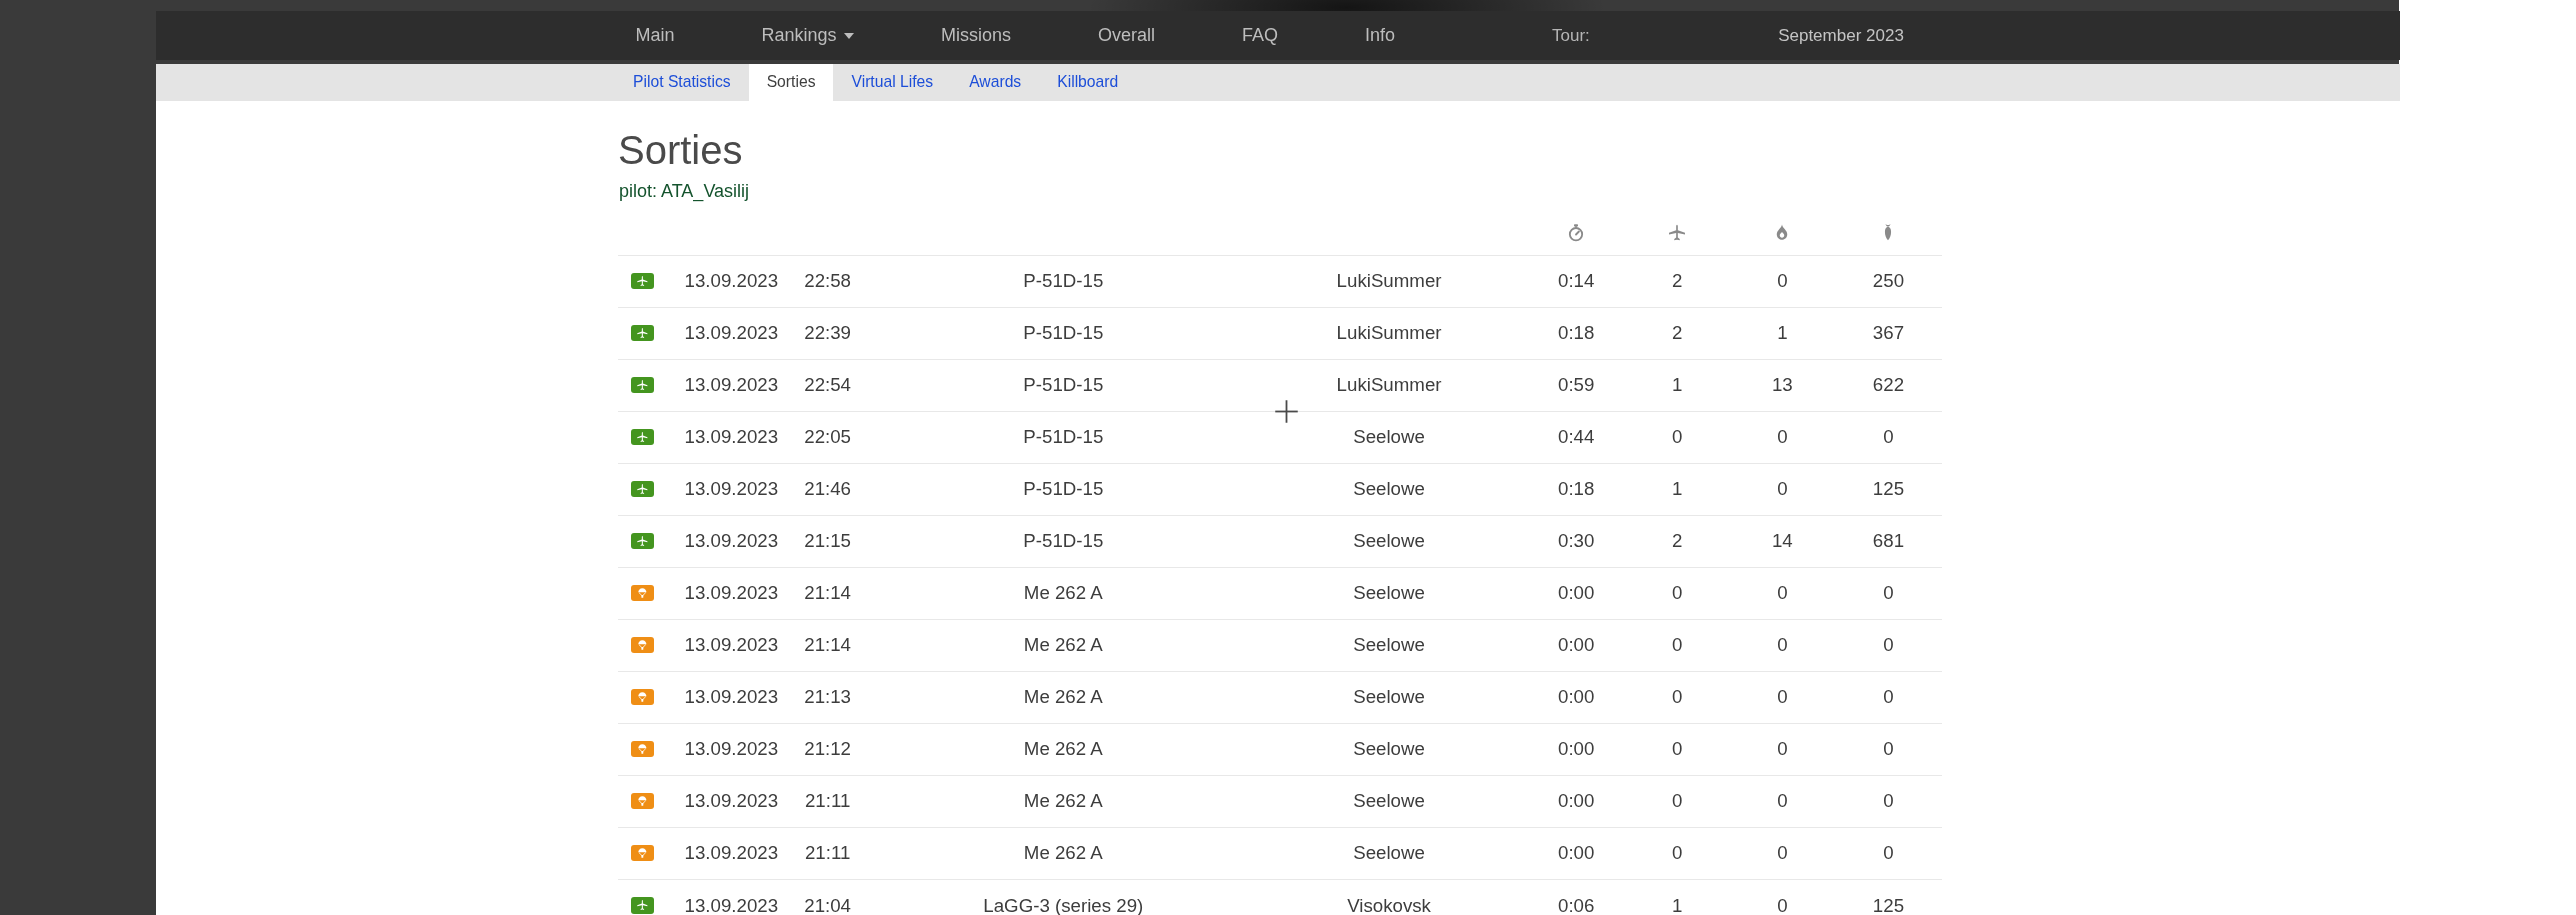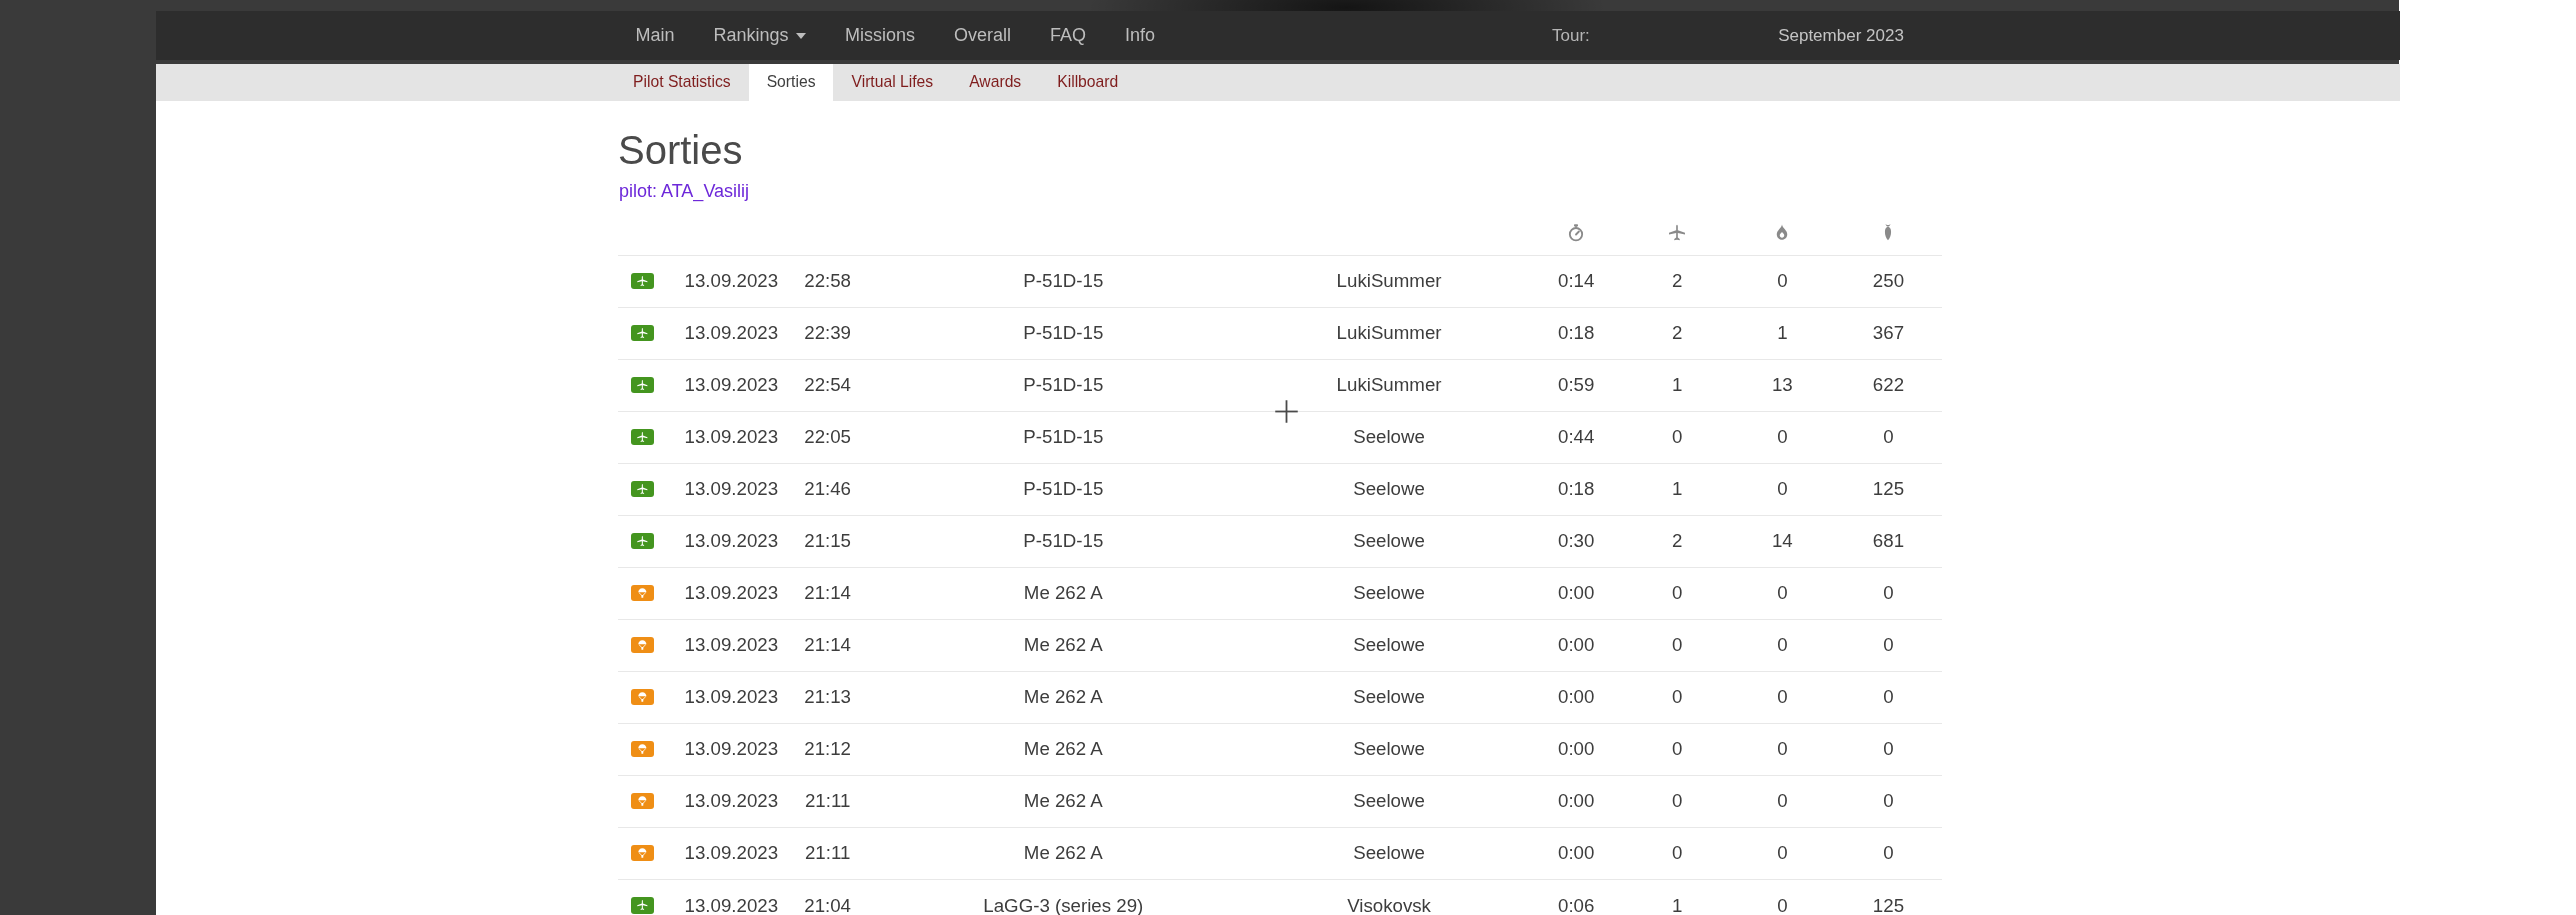--- a/index.html
+++ b/index.html
@@ -19,21 +19,21 @@
     background:radial-gradient(ellipse at center, rgba(0,0,0,.65) 0%, rgba(0,0,0,0) 70%);
   }
   .container{
     position:absolute;left:156px;top:11.2px;width:2244px;
   }
   
   .navbar{
     position:relative;height:49px;background:#2d2d2d;
     display:flex;align-items:center;
   }
-  .nav-list{display:flex;margin-left:460px;height:100%;}
+  .nav-list{display:flex;margin-left:460px;height:100%;gap:48px;}
   .nav-item{
     display:flex;align-items:center;gap:7.5px;
     padding:0 19.5px;font-size:18px;color:#bdbdbd;cursor:pointer;
     white-space:nowrap;
   }
   .caret-down{
     width:0;height:0;border-left:5.2px solid transparent;border-right:5.2px solid transparent;
     border-top:6px solid #bdbdbd;display:inline-block;
   }
   .tour-label{
@@ -45,33 +45,33 @@
     font-size:17px;color:#c4c4c4;text-align:center;cursor:pointer;
   }
   
   .tabsbar{
     margin-top:3.7px;height:37px;background:#e4e4e4;
     display:flex;align-items:stretch;
   }
   .tabs-list{display:flex;margin-left:459px;}
   .tab{
     display:flex;align-items:center;padding:0 18px;
-    font-size:15.7px;color:#7f1d1d;cursor:pointer;white-space:nowrap;
+    font-size:15.7px;color:#1d4ed8;cursor:pointer;white-space:nowrap;
   }
   .tab.active{background:#ffffff;color:#3f3f3f;}
   
   .content{
     background:#ffffff;min-height:814px;width:100%;
   }
   .page-title{
     margin:0;padding:27px 0 0 462px;
     font-size:40px;font-weight:400;color:#4a4a4a;line-height:1.1;
   }
   .page-subtitle{
-    margin:9px 0 0 463px;font-size:18px;color:#6d28d9;
+    margin:9px 0 0 463px;font-size:18px;color:#14532d;
   }
   table.sorties{
     margin:12px 0 0 462px;width:1324px;
     border-collapse:collapse;table-layout:fixed;
   }
   thead th{height:39px;vertical-align:middle;text-align:center;font-weight:400;}
   .hicon svg{width:20px;height:20px;display:inline-block;}
   .hicon .fillgray{fill:#8a8a8a;}
   .hicon .strokegray{stroke:#8a8a8a;fill:none;}
   tbody tr{height:52px;border-top:1.5px solid #e8e8e8;cursor:pointer;}

